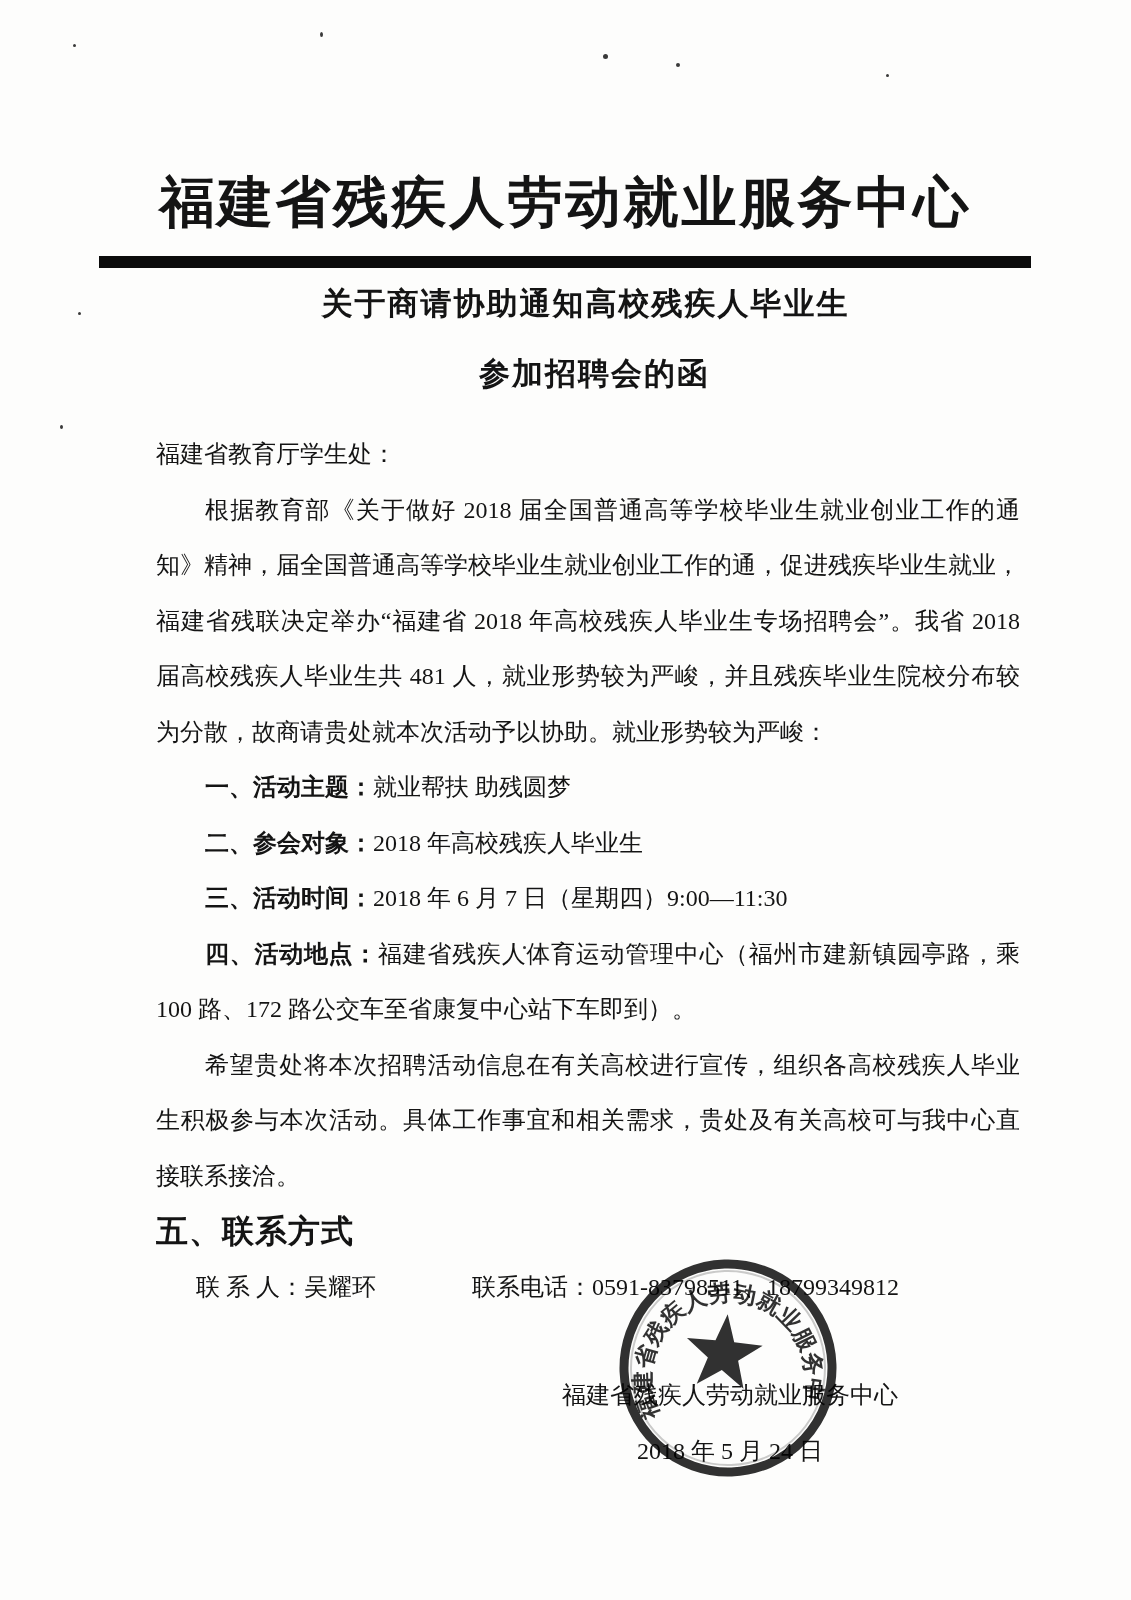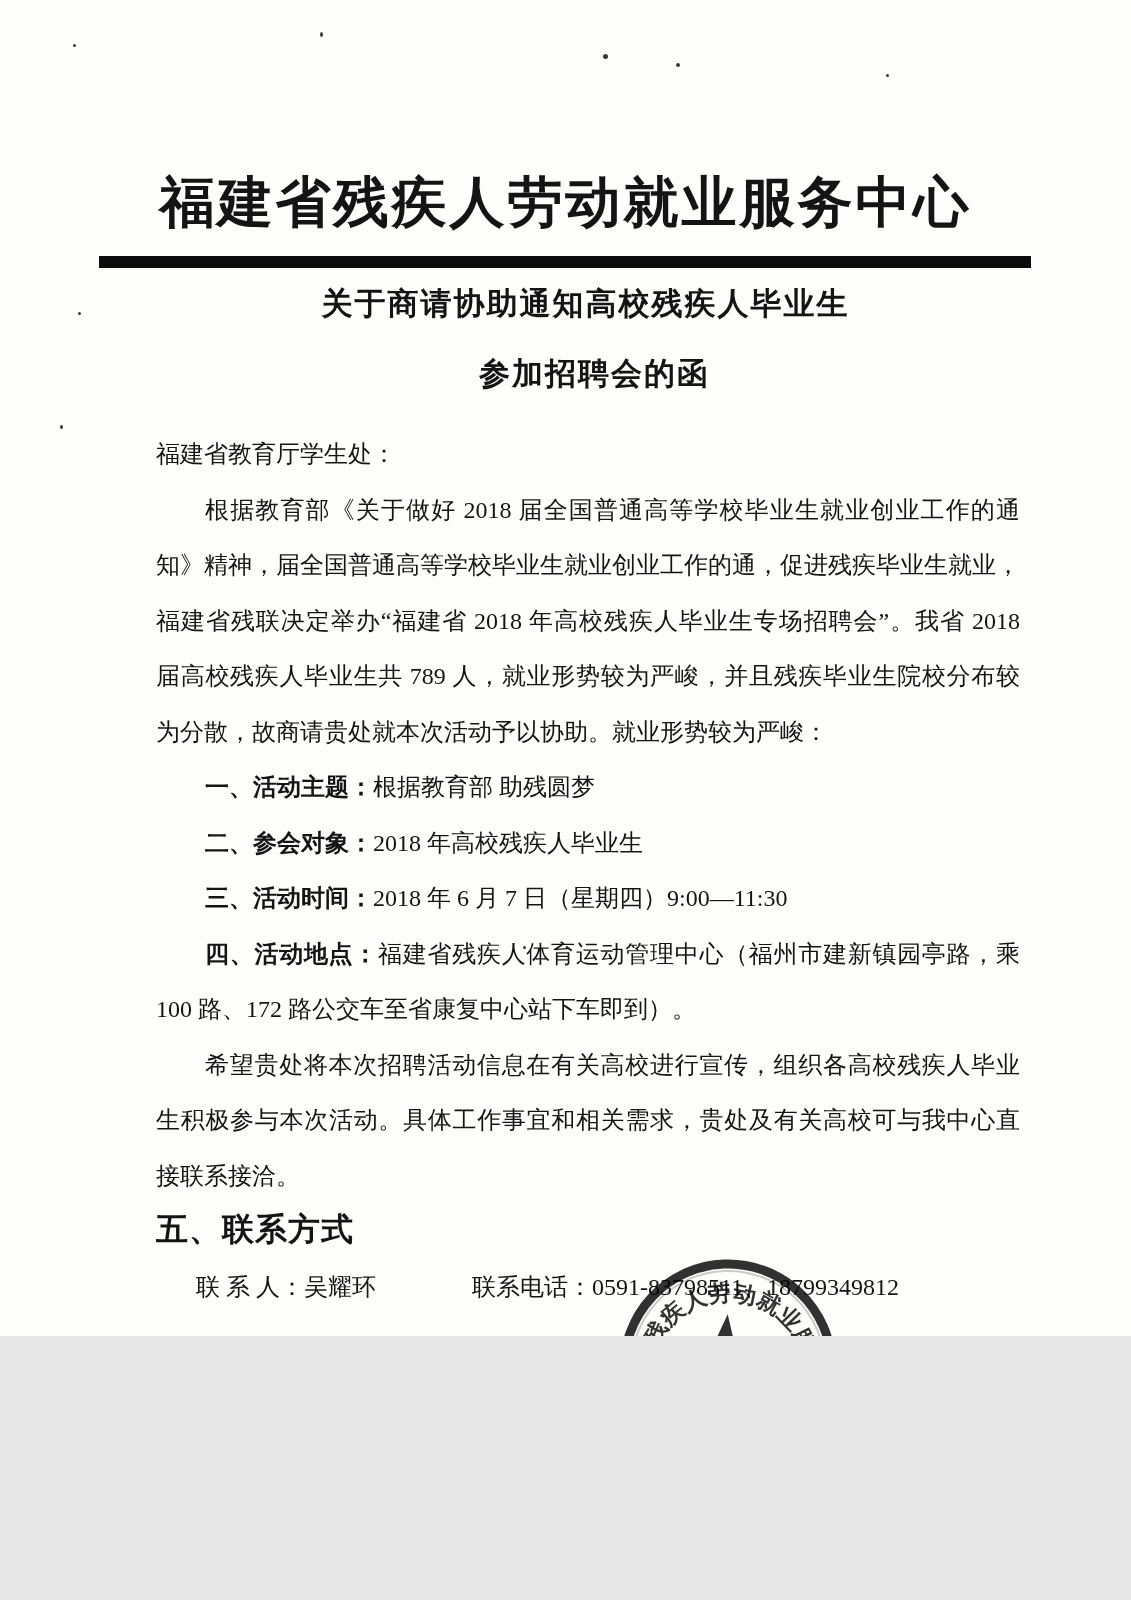--- a/index.html
+++ b/index.html
@@ -1,30 +1,30 @@
 <!DOCTYPE html>
 <html><head>
 <meta charset="utf-8">
 <style>
   html,body{margin:0;padding:0;background:#e8e8e8;}
-  .page{position:relative;width:1131px;height:1336px;background:#fdfdfc;overflow:hidden;
+  .page{position:relative;width:1131px;height:1600px;background:#fdfdfc;overflow:hidden;
         font-family:"Liberation Serif","DejaVu Serif",serif;color:#141414;}
   
   .org-title{position:absolute;top:166px;left:0;width:100%;text-align:center;
              font-size:55px;font-weight:900;letter-spacing:3px;white-space:nowrap;}
   .rule{position:absolute;top:256px;left:99px;width:932px;height:12px;background:#0c0c0c;}
   .doc-title{position:absolute;left:0;width:100%;text-align:center;font-size:31px;
              font-weight:bold;letter-spacing:2px;font-family:"Liberation Sans","DejaVu Sans",sans-serif;white-space:nowrap;}
   .t1{top:283px;margin-left:20px;} .t2{top:353px;margin-left:29px;}
   
   .body{position:absolute;top:427px;left:156px;width:864px;font-size:24px;z-index:2;}
   .row{height:55.5px;line-height:55.5px;}
   .indent{text-indent:49px;}
   .full{text-align:justify;text-align-last:justify;}
-  .lbl{font-family:Liberation Mono, monospace;font-weight:bold;}
+  .lbl{font-family:Liberation Serif, serif;font-weight:bold;}
   .heading-row .lbl{font-size:32px;letter-spacing:1px;}
   .contact-row,.email-row{padding-left:40px;}
   .person-group{display:inline-block;width:270px;}
   
   .sig-block{position:absolute;top:1367px;left:552px;width:356px;text-align:center;
              font-size:24px;line-height:56px;z-index:2;}
   
   .stamp{position:absolute;left:608px;top:1248px;width:240px;height:240px;
          mix-blend-mode:multiply;opacity:.88;z-index:3;transform:rotate(-2deg);}
   .stamp text{font-family:"Liberation Sans","DejaVu Sans",sans-serif;font-weight:bold;}
@@ -39,23 +39,23 @@
   <div class="org-title">福建省残疾人劳动就业服务中心</div>
   <div class="rule"></div>
   <div class="doc-title t1">关于商请协助通知高校残疾人毕业生</div>
   <div class="doc-title t2">参加招聘会的函</div>
 
   <div class="body">
     <div class="row"><span>福建省教育厅学生处：</span></div>
     <div class="row indent full"><span>根据教育部《关于做好 2018 届全国普通高等学校毕业生就业创业工作的通</span></div>
     <div class="row full"><span>知》精神，届全国普通高等学校毕业生就业创业工作的通，促进残疾毕业生就业，</span></div>
     <div class="row full"><span>福建省残联决定举办“福建省 2018 年高校残疾人毕业生专场招聘会”。我省 2018</span></div>
-    <div class="row full"><span>届高校残疾人毕业生共 789 人，就业形势较为严峻，并且残疾毕业生院校分布较</span></div>
+    <div class="row full"><span>届高校残疾人毕业生共 481 人，就业形势较为严峻，并且残疾毕业生院校分布较</span></div>
     <div class="row"><span>为分散，故商请贵处就本次活动予以协助。就业形势较为严峻：</span></div>
-    <div class="row indent"><span class="lbl">一、活动主题：</span><span>根据教育部 助残圆梦</span></div>
+    <div class="row indent"><span class="lbl">一、活动主题：</span><span>就业帮扶 助残圆梦</span></div>
     <div class="row indent"><span class="lbl">二、参会对象：</span><span>2018 年高校残疾人毕业生</span></div>
     <div class="row indent"><span class="lbl">三、活动时间：</span><span>2018 年 6 月 7 日（星期四）9:00—11:30</span></div>
     <div class="row indent full"><span class="lbl">四、活动地点：</span><span>福建省残疾人体育运动管理中心（福州市建新镇园亭路，乘</span></div>
     <div class="row"><span>100 路、172 路公交车至省康复中心站下车即到）。</span></div>
     <div class="row indent full"><span>希望贵处将本次招聘活动信息在有关高校进行宣传，组织各高校残疾人毕业</span></div>
     <div class="row full"><span>生积极参与本次活动。具体工作事宜和相关需求，贵处及有关高校可与我中心直</span></div>
     <div class="row"><span>接联系接洽。</span></div>
     <div class="row heading-row"><span class="lbl">五、联系方式</span></div>
     <div class="row contact-row">
       <span class="person-group"><span>联 系 人：</span><span>吴耀环</span></span>

